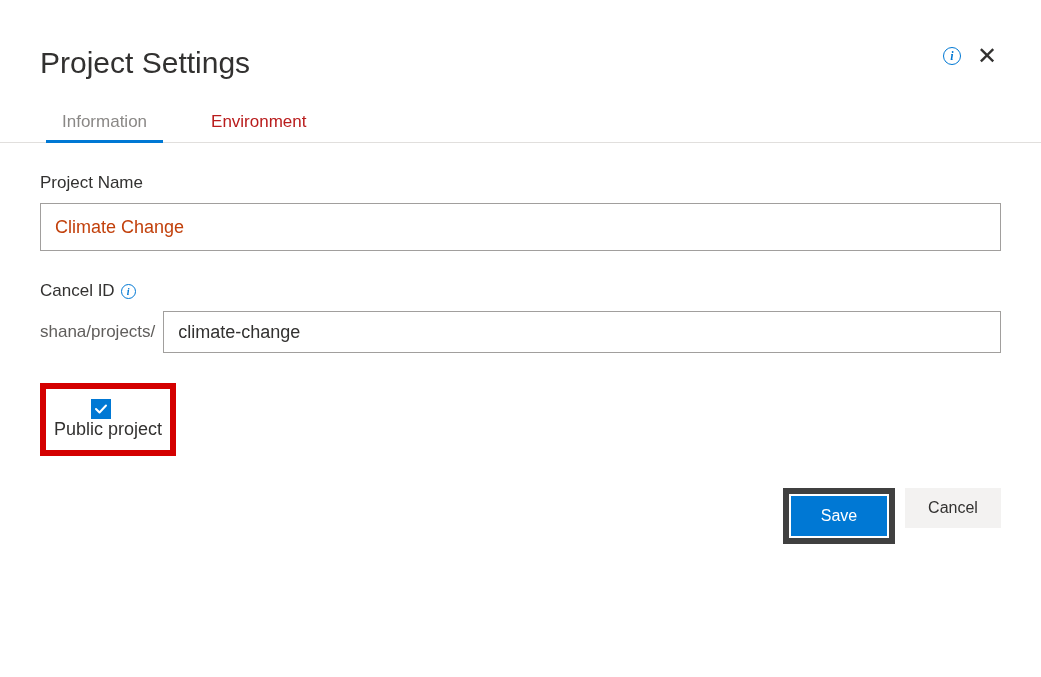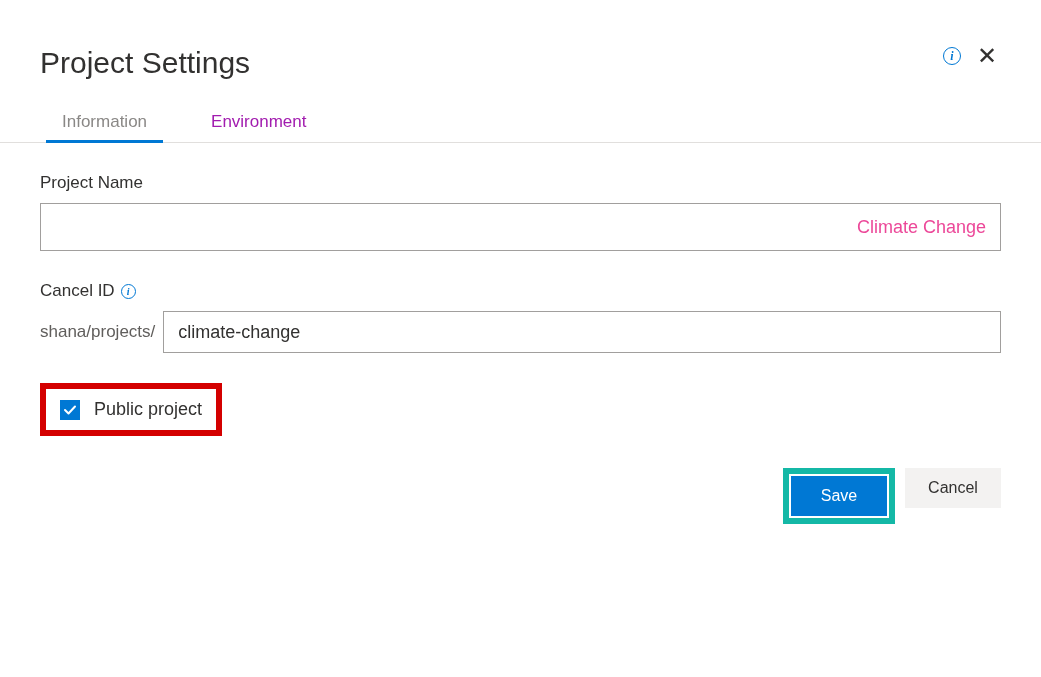--- a/index.html
+++ b/index.html
@@ -90,42 +90,41 @@
   .tab.active::after {
     content: "";
     position: absolute;
     left: -14px;
     right: -14px;
     bottom: -1px;
     height: 3px;
     background: #0078d4;
   }
   .tab.inactive {
-    color: #a21caf;
+    color: #b91c1c;
   }
   .content {
     padding: 30px 40px 0 40px;
   }
   .label {
     font-size: 17px;
     color: #323130;
     margin-bottom: 10px;
     display: flex;
     align-items: center;
   }
   .text-input {
     width: 100%;
     height: 48px;
     border: 1px solid #a19f9d;
     padding: 13px 14px;
     font-size: 18px;
     font-family: inherit;
-    color: #ec4899;
+    color: #c2410c;
     outline: none;
-    text-align: right;
   }
   .row-id {
     display: flex;
     align-items: center;
     margin-top: 6px;
     gap: 8px;
   }
   .prefix {
     color: #605e5c;
     font-size: 17px;
@@ -141,21 +140,22 @@
     font-family: inherit;
     color: #323130;
     outline: none;
   }
   .checkbox-group {
     margin-top: 30px;
   }
   .cb-wrap {
     display: inline-flex;
     align-items: center;
-    padding: 10px 14px;
+    padding: 10px 8px;
+    flex-direction: column;
   }
   .highlight {
     border: 6px solid #d40000;
   }
   .cb {
     width: 20px;
     height: 20px;
     border: 1.5px solid #323130;
     display: flex;
     align-items: center;
@@ -184,21 +184,21 @@
     height: 40px;
     border: none;
     font-size: 16px;
     font-family: inherit;
     cursor: pointer;
     display: flex;
     align-items: center;
     justify-content: center;
   }
   .btn-primary-wrap {
-    border: 6px solid #14b8a6;
+    border: 6px solid #404040;
     padding: 2px;
   }
   .btn-primary {
     background: #0078d4;
     color: #fff;
   }
   .btn-secondary {
     background: #f3f2f1;
     color: #323130;
   }

